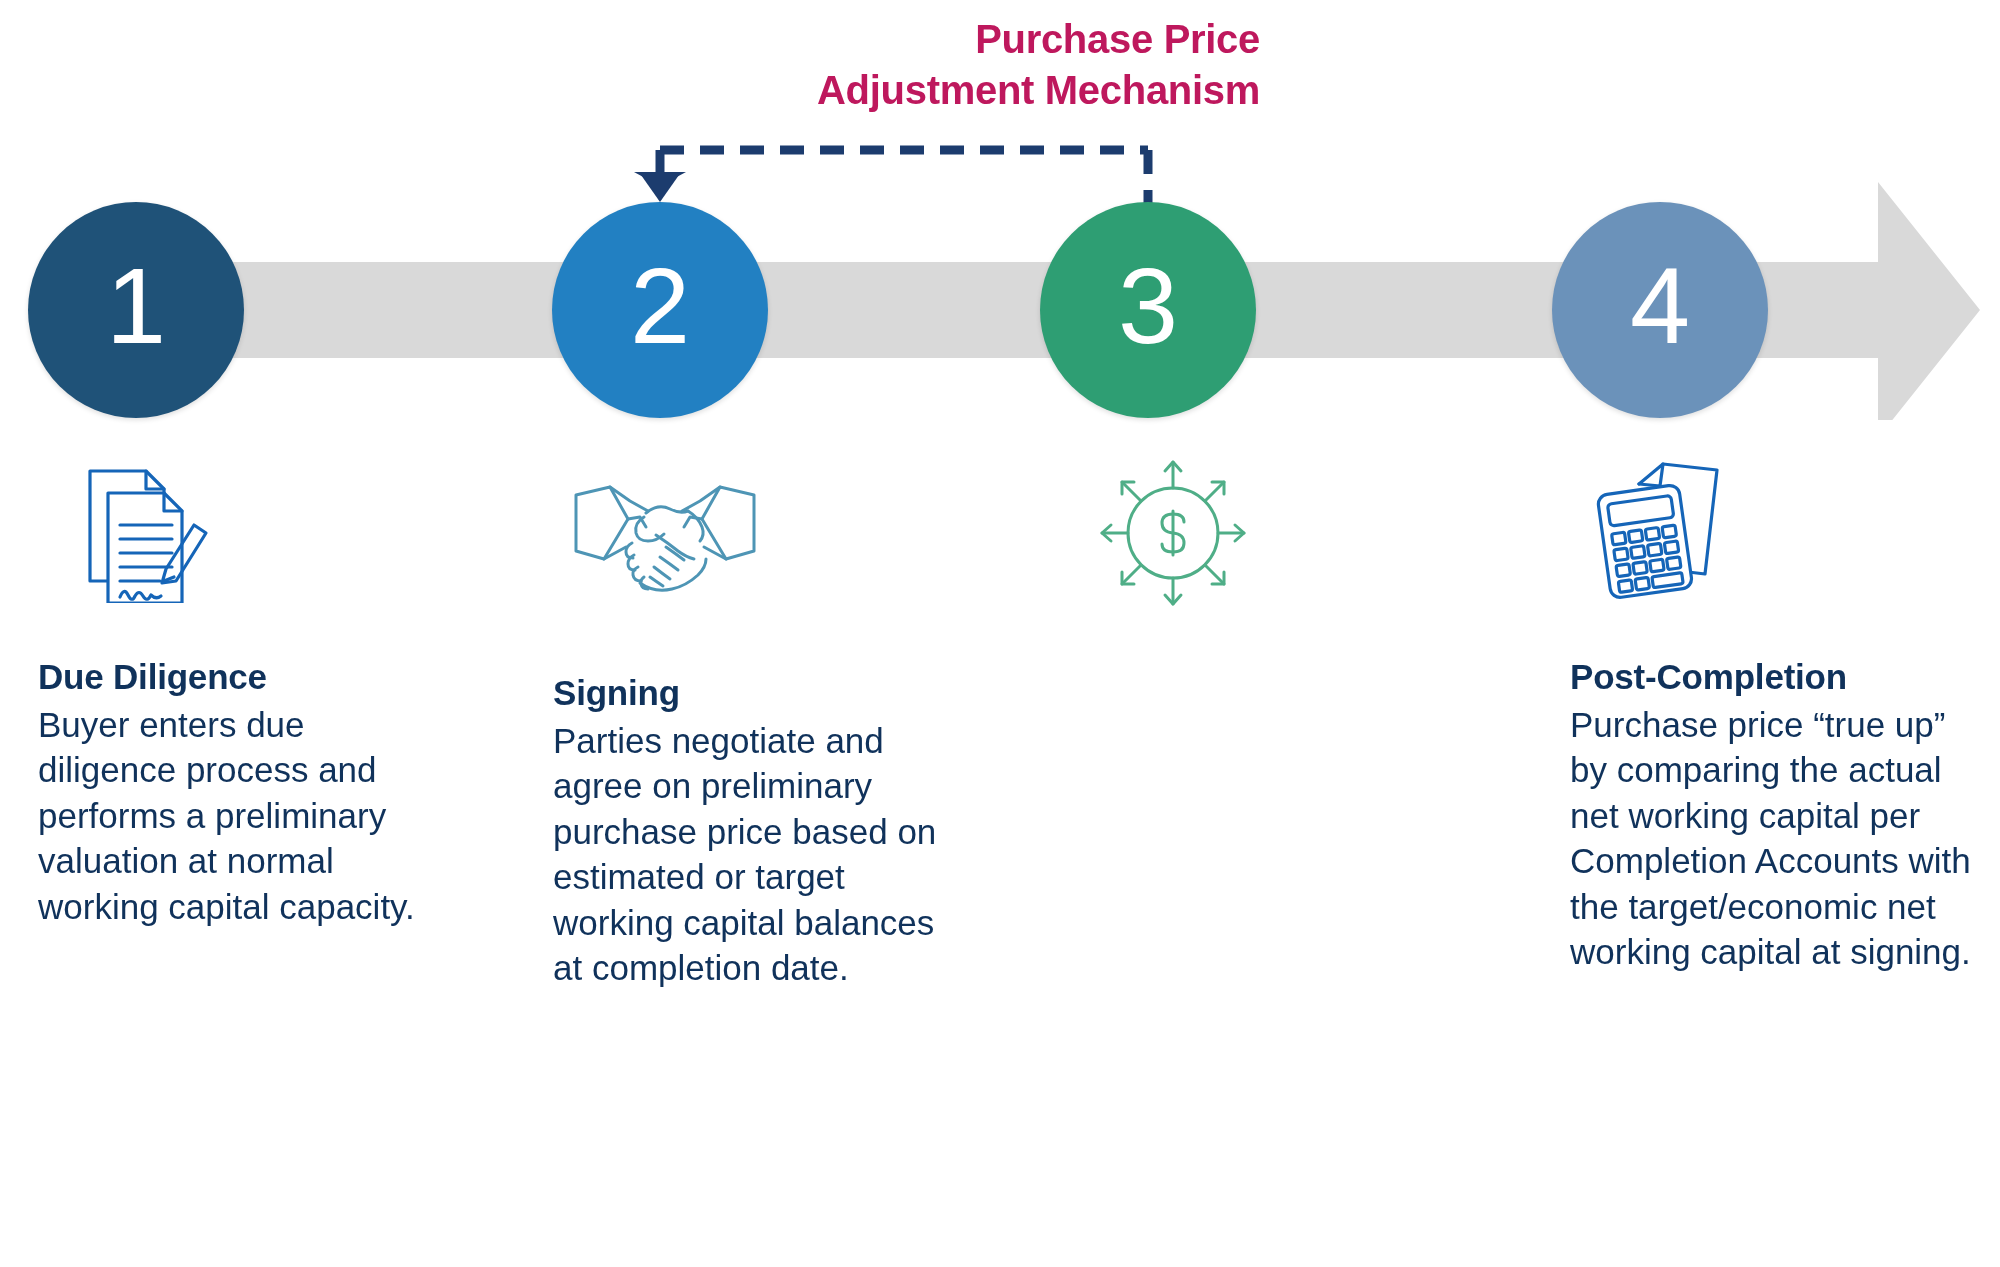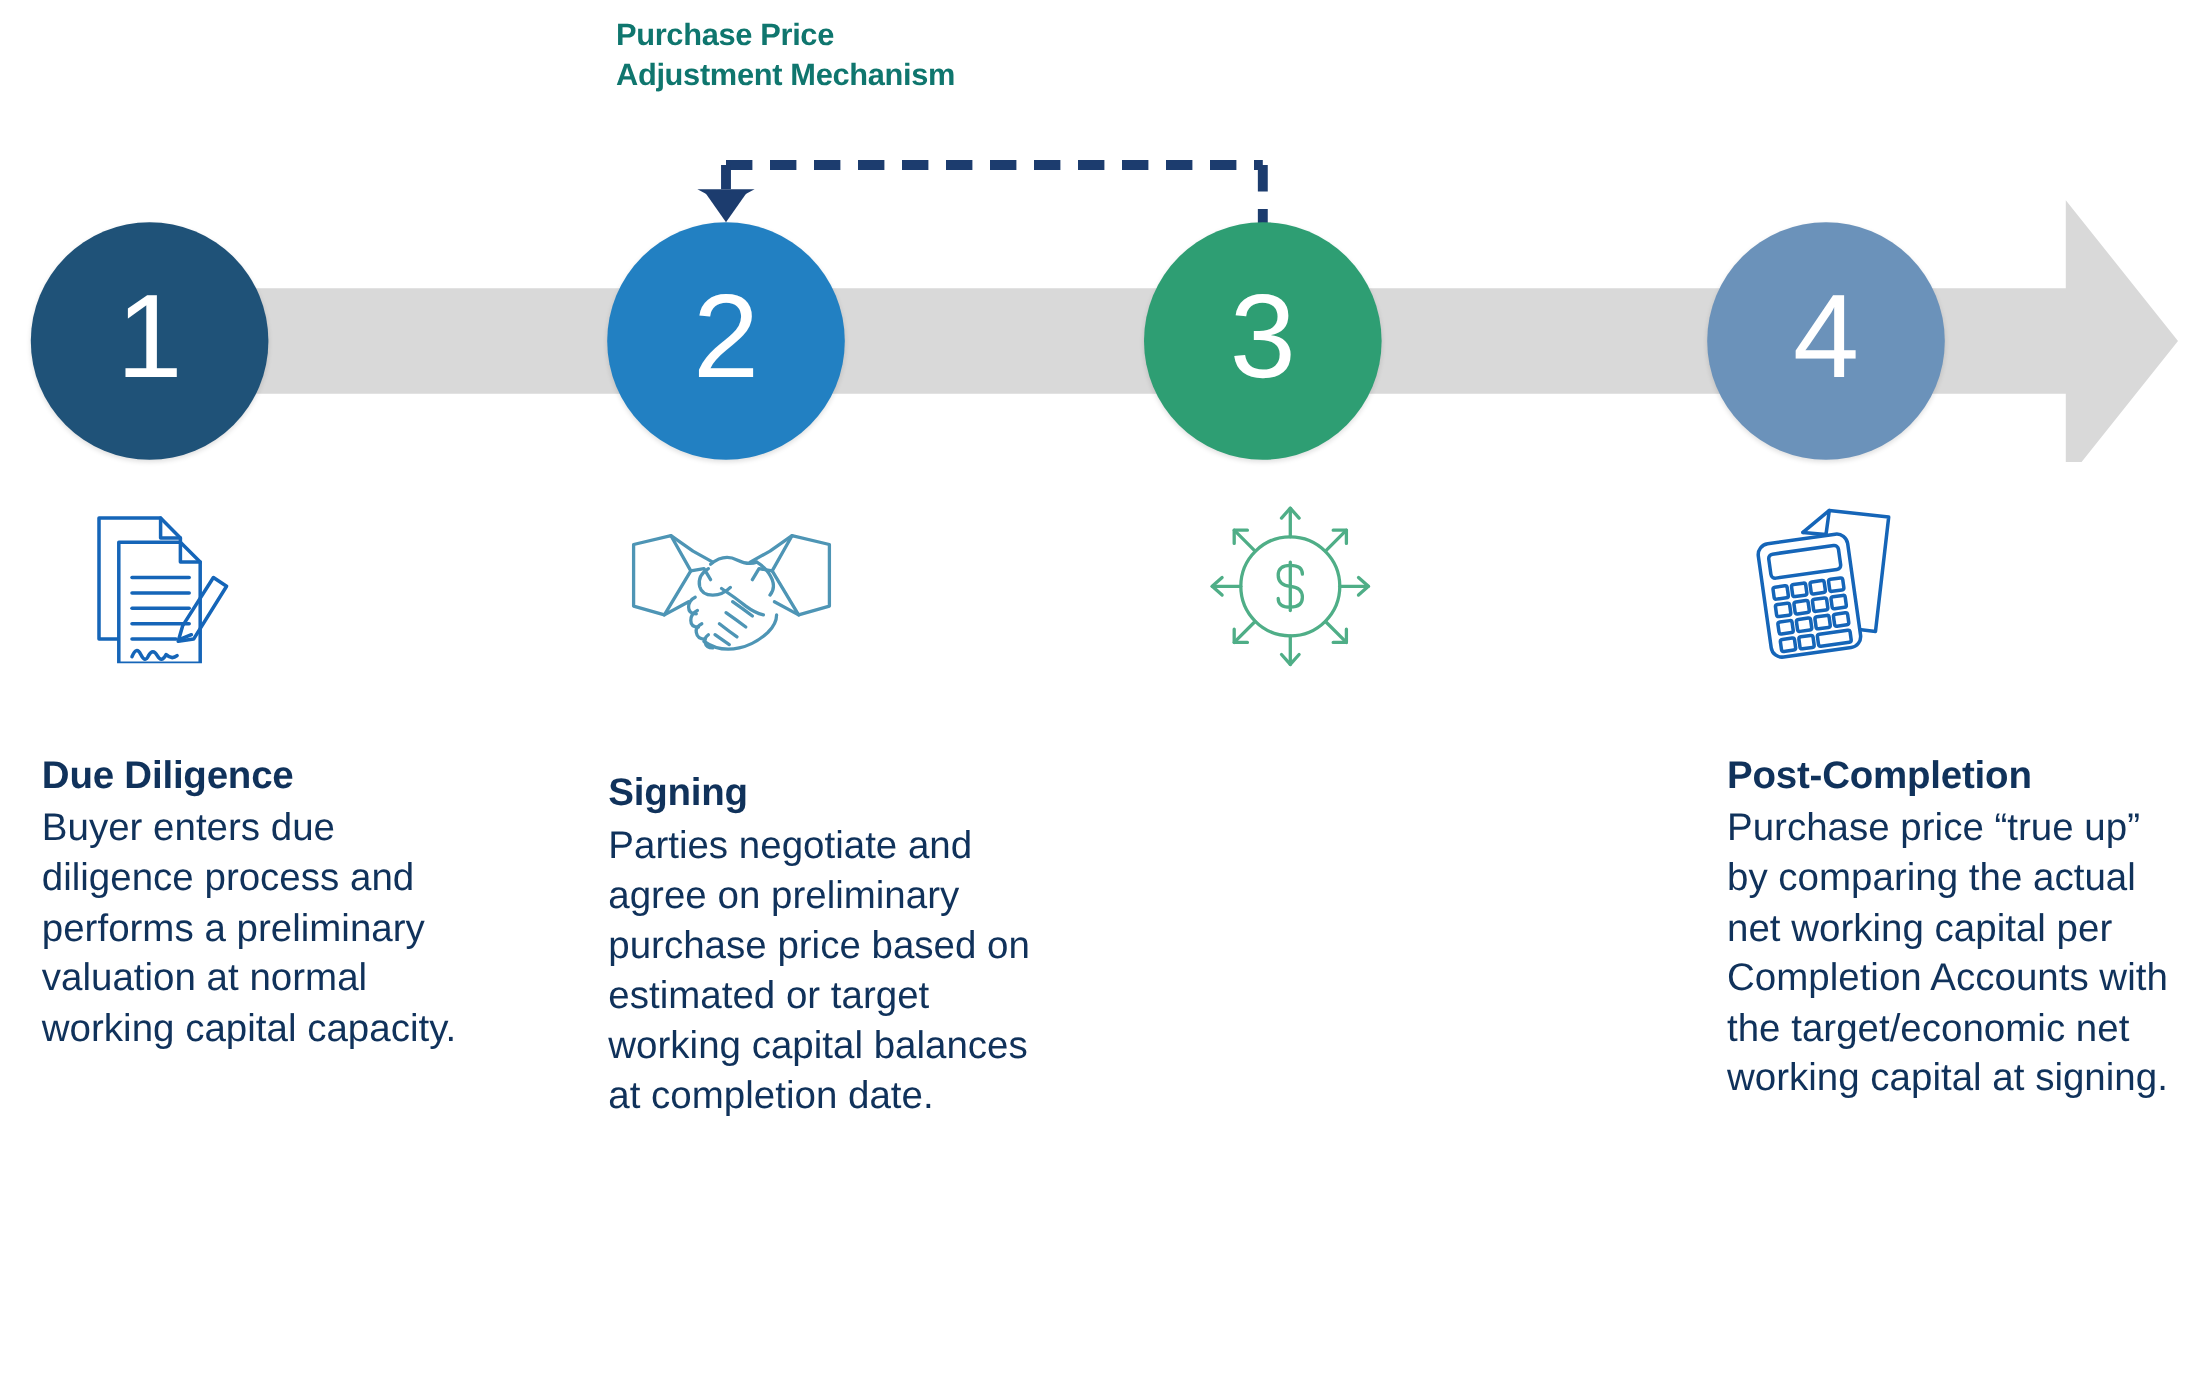--- a/index.html
+++ b/index.html
@@ -18,24 +18,24 @@
     background: #ffffff;
     overflow: hidden;
   }
 
   
   .title-block {
     position: absolute;
     left: 560px;
     top: 14px;
     width: 700px;
-    text-align: left;
-    color: #0f766e;
+    text-align: right;
+    color: #be185d;
     font-weight: bold;
-    font-size: 28px;
+    font-size: 40px;
     line-height: 1.28;
     letter-spacing: -0.3px;
   }
 
   
   .timeline-arrow {
     position: absolute;
     left: 0;
     top: 150px;
     width: 2000px;
@@ -87,21 +87,21 @@
     justify-content: center;
   }
   .i1 { left: 50px; }
   .i2 { left: 550px; }
   .i3 { left: 1058px; }
   .i4 { left: 1568px; }
 
   
   .col {
     position: absolute;
-    top: 682px;
+    top: 654px;
     width: 400px;
     color: #10325B;
     font-size: 35px;
     line-height: 1.30;
   }
   .col .heading {
     font-weight: bold;
     display: block;
     margin-bottom: 2px;
     letter-spacing: -0.2px;

